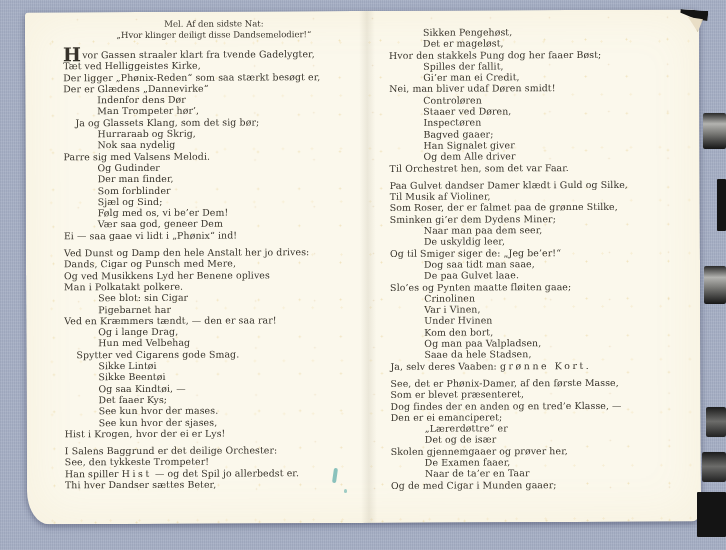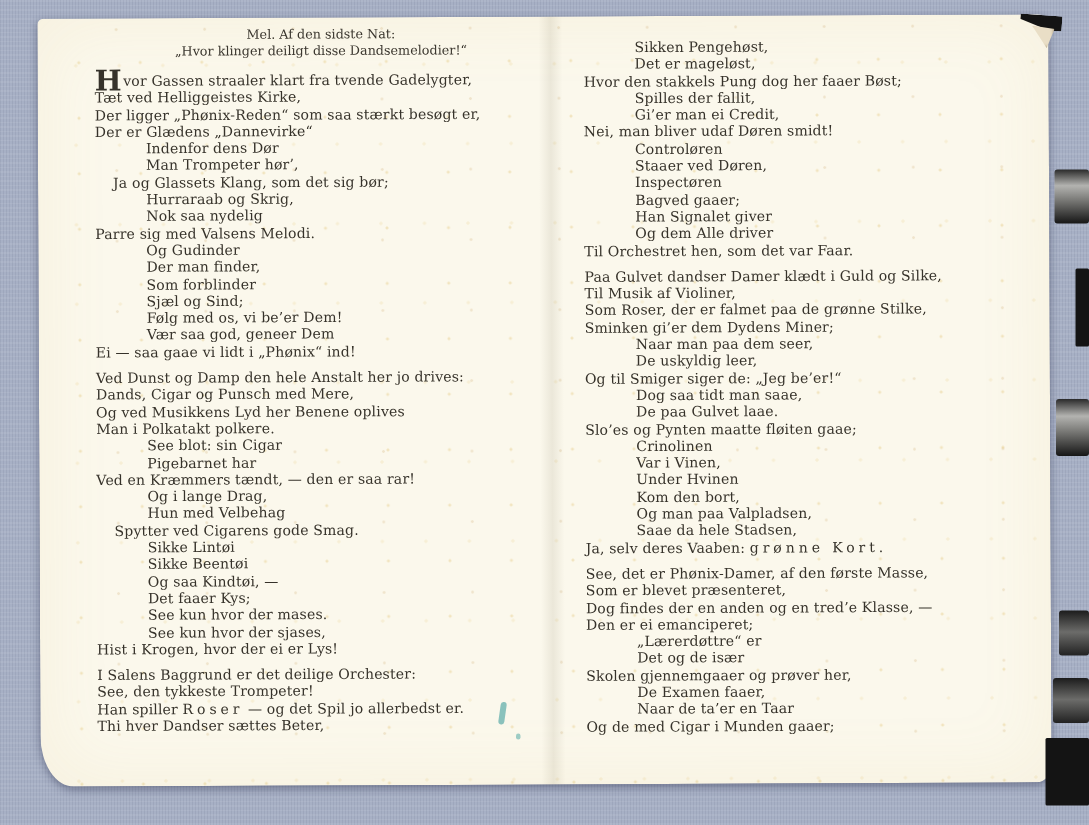--- a/index.html
+++ b/index.html
@@ -109,21 +109,21 @@
           <div class="line indent-2">Sikke Beentøi</div>
           <div class="line indent-2">Og saa Kindtøi, —</div>
           <div class="line indent-2">Det faaer Kys;</div>
           <div class="line indent-2">See kun hvor der mases.</div>
           <div class="line indent-2">See kun hvor der sjases,</div>
           <div class="line indent-0">Hist i Krogen, hvor der ei er Lys!</div>
         </div>
         <div class="stanza">
           <div class="line indent-0">I Salens Baggrund er det deilige Orchester:</div>
           <div class="line indent-0">See, den tykkeste Trompeter!</div>
-          <div class="line indent-0">Han spiller <span class="spaced">Roser</span> — og det Spil jo allerbedst er.</div>
+          <div class="line indent-0">Han spiller <span class="spaced">Hist</span> — og det Spil jo allerbedst er.</div>
           <div class="line indent-0">Thi hver Dandser sættes Beter,</div>
         </div>
       </div>
   </div>
 
   <div class="col col-right">
     <div id="right-stanzas">
         <div class="stanza">
           <div class="line indent-2">Sikken Pengehøst,</div>
           <div class="line indent-2">Det er mageløst,</div>

